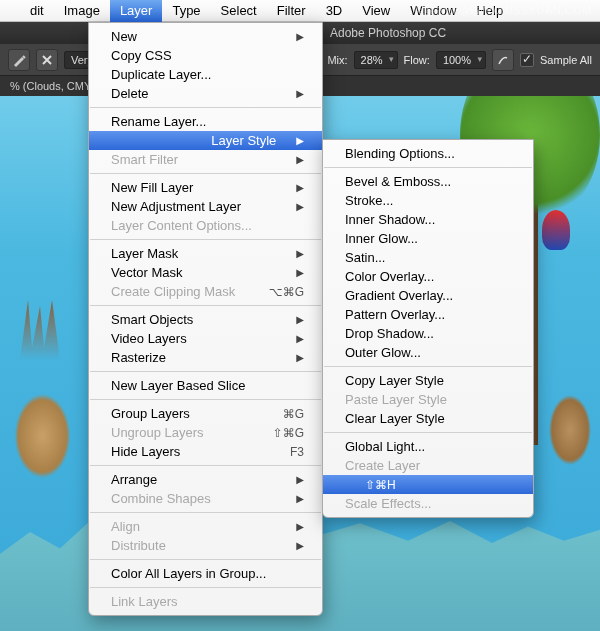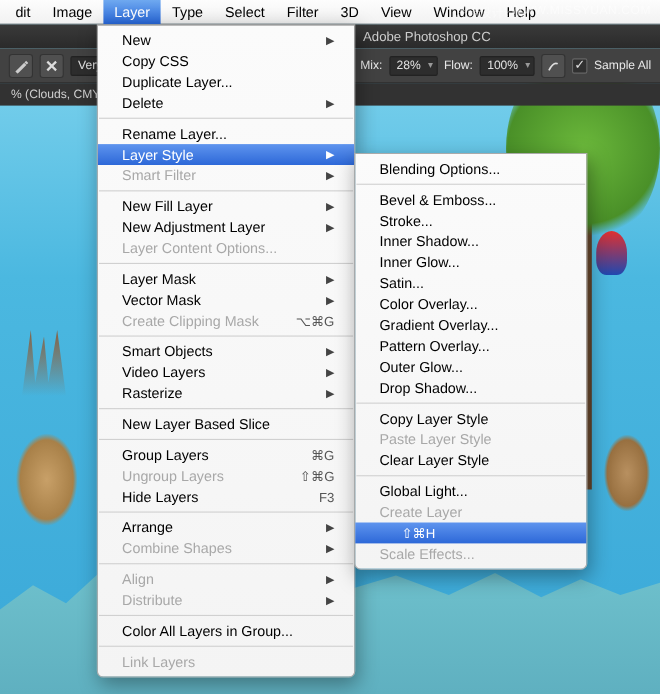--- a/index.html
+++ b/index.html
@@ -7,40 +7,40 @@
 .canvas-bg { position: absolute; inset: 0; background: linear-gradient(180deg, #88d8f0 0%, #4bb8e0 40%, #3aa8d8 100%); }
 .canvas-bg::after { content: ""; position: absolute; left: 0; right: 0; bottom: 0; height: 110px; background: linear-gradient(180deg, #6ec0cc 0%, #5fb0c0 100%); clip-path: polygon(0 30%, 5% 10%, 10% 25%, 15% 0%, 22% 18%, 30% 5%, 38% 20%, 45% 0%, 52% 15%, 60% 2%, 68% 18%, 75% 0%, 82% 20%, 88% 5%, 94% 18%, 100% 8%, 100% 100%, 0 100%); }
 .deer { position: absolute; left: 0; top: 340px; width: 85px; height: 160px; background: radial-gradient(ellipse 40px 60px at 50% 60%, #c8a068 0%, #a88048 60%, transparent 70%); border-radius: 40% 40% 30% 30%; }
 .deer::before { content:""; position:absolute; top:-40px; left:20px; width:40px; height:60px; background: linear-gradient(#886040, transparent); clip-path: polygon(0 100%, 20% 0, 30% 80%, 50% 10%, 60% 80%, 80% 0, 100% 100%); }
 .squirrel { position: absolute; right: 0; top: 370px; width: 60px; height: 120px; background: radial-gradient(ellipse 30px 50px at 50% 50%, #b89060 0%, #987040 60%, transparent 70%); border-radius: 50% 50% 30% 30%; }
 .tree { position: absolute; right: 20px; top: 45px; width: 100px; height: 400px; }
 .tree::before { content:""; position:absolute; bottom:0; left:40px; width:18px; height:300px; background: linear-gradient(90deg,#604028,#806040,#604028); }
 .tree::after { content:""; position:absolute; top:0; left:-20px; width:140px; height:180px; background: radial-gradient(circle,#6bb83b 0%,#4a9028 60%,transparent 70%); border-radius:50%; }
 .parrot { position:absolute; right:30px; top:210px; width:28px; height:40px; background: linear-gradient(#e03030, #2048b0); border-radius:60% 60% 40% 40%; }
 
-.menubar { position: relative; height: 22px; background: linear-gradient(#fdfdfd, #f2f2f2); border-bottom: 1px solid #c0c0c0; display: flex; align-items: center; font-size: 13px; padding-left: 4px; z-index: 10; }
+.menubar { position: relative; height: 22px; background: linear-gradient(#fdfdfd, #f2f2f2); border-bottom: 1px solid #c0c0c0; display: flex; align-items: center; font-size: 13px; padding-left: 20px; z-index: 10; }
 .menubar-item { padding: 0 10px; height: 22px; line-height: 22px; cursor: default; }
 .menubar-item.active { background: linear-gradient(#6fa9f0, #2766d8); color: white; }
 
 .titlebar { position: relative; height: 22px; background: linear-gradient(#3a3a3a, #2a2a2a); color: #ccc; font-size: 12px; display: flex; align-items: center; padding-left: 330px; z-index: 5; }
 
 .options-bar { position: relative; height: 32px; background: #424242; border-bottom: 1px solid #222; display: flex; align-items: center; color: #e8e8e8; font-size: 11px; padding: 0 8px; gap: 6px; z-index: 5; }
 .options-bar .icon-btn { width: 22px; height: 22px; background: #505050; border: 1px solid #333; border-radius: 3px; display: flex; align-items: center; justify-content: center; }
 .options-bar .sel { background: #2d2d2d; border: 1px solid #222; padding: 2px 14px 2px 6px; border-radius: 2px; position: relative; color: #e0e0e0; }
 .options-bar .sel::after { content: "▾"; position: absolute; right: 3px; font-size: 9px; color: #999; }
 .options-bar .spacer { flex: 1; }
 .options-bar .chk { width: 14px; height: 14px; background: #303030; border: 1px solid #666; border-radius: 2px; position: relative; }
 .options-bar .chk::after { content:"✓"; position:absolute; top:-2px; left:1px; color:#ddd; font-size:12px; }
 
 .doc-tab { position: relative; height: 20px; background: #323232; color: #d0d0d0; font-size: 11px; padding: 0 10px; display: flex; align-items: center; z-index: 5; }
 
 .dropdown { position: absolute; background: linear-gradient(#fbfbfb, #f4f4f4); border: 1px solid #aaa; border-radius: 0 0 6px 6px; box-shadow: 2px 6px 18px rgba(0,0,0,.35); font-size: 13px; color: #000; padding: 4px 0; z-index: 20; }
 .dropdown .row { display: flex; align-items: center; height: 19px; padding: 0 18px 0 22px; cursor: default; white-space: nowrap; }
 .dropdown .row.disabled { color: #a8a8a8; }
-.dropdown .row.sel { background: linear-gradient(#5e94ee, #2d68d8); color: #fff; }
+.dropdown .row.sel { background: linear-gradient(#5e94ee, #2d68d8); color: #fff; text-align: right; }
 .dropdown .row .lbl { flex: 1; }
 .dropdown .row .sc { margin-left: 20px; font-size: 12px; color: #555; }
 .dropdown .row.sel .sc { color: #fff; }
 .dropdown .row .arrow { margin-left: 20px; font-size: 10px; color: #444; }
 .dropdown .row.sel .arrow { color: #fff; }
 .dropdown .sep { height: 1px; background: #d0d0d0; margin: 4px 1px; }
 
 .menu1 { left: 88px; top: 22px; width: 235px; }
 .menu2 { left: 322px; top: 139px; width: 212px; }
 
@@ -237,24 +237,24 @@
     <div class="row">
       <span class="lbl">Color Overlay...</span>
     </div>
     <div class="row">
       <span class="lbl">Gradient Overlay...</span>
     </div>
     <div class="row">
       <span class="lbl">Pattern Overlay...</span>
     </div>
     <div class="row">
+      <span class="lbl">Drop Shadow...</span>
+    </div>
+    <div class="row">
       <span class="lbl">Outer Glow...</span>
-    </div>
-    <div class="row">
-      <span class="lbl">Drop Shadow...</span>
     </div>
     <div class="sep"></div>
     <div class="row">
       <span class="lbl">Copy Layer Style</span>
     </div>
     <div class="row disabled">
       <span class="lbl">Paste Layer Style</span>
     </div>
     <div class="row">
       <span class="lbl">Clear Layer Style</span>

